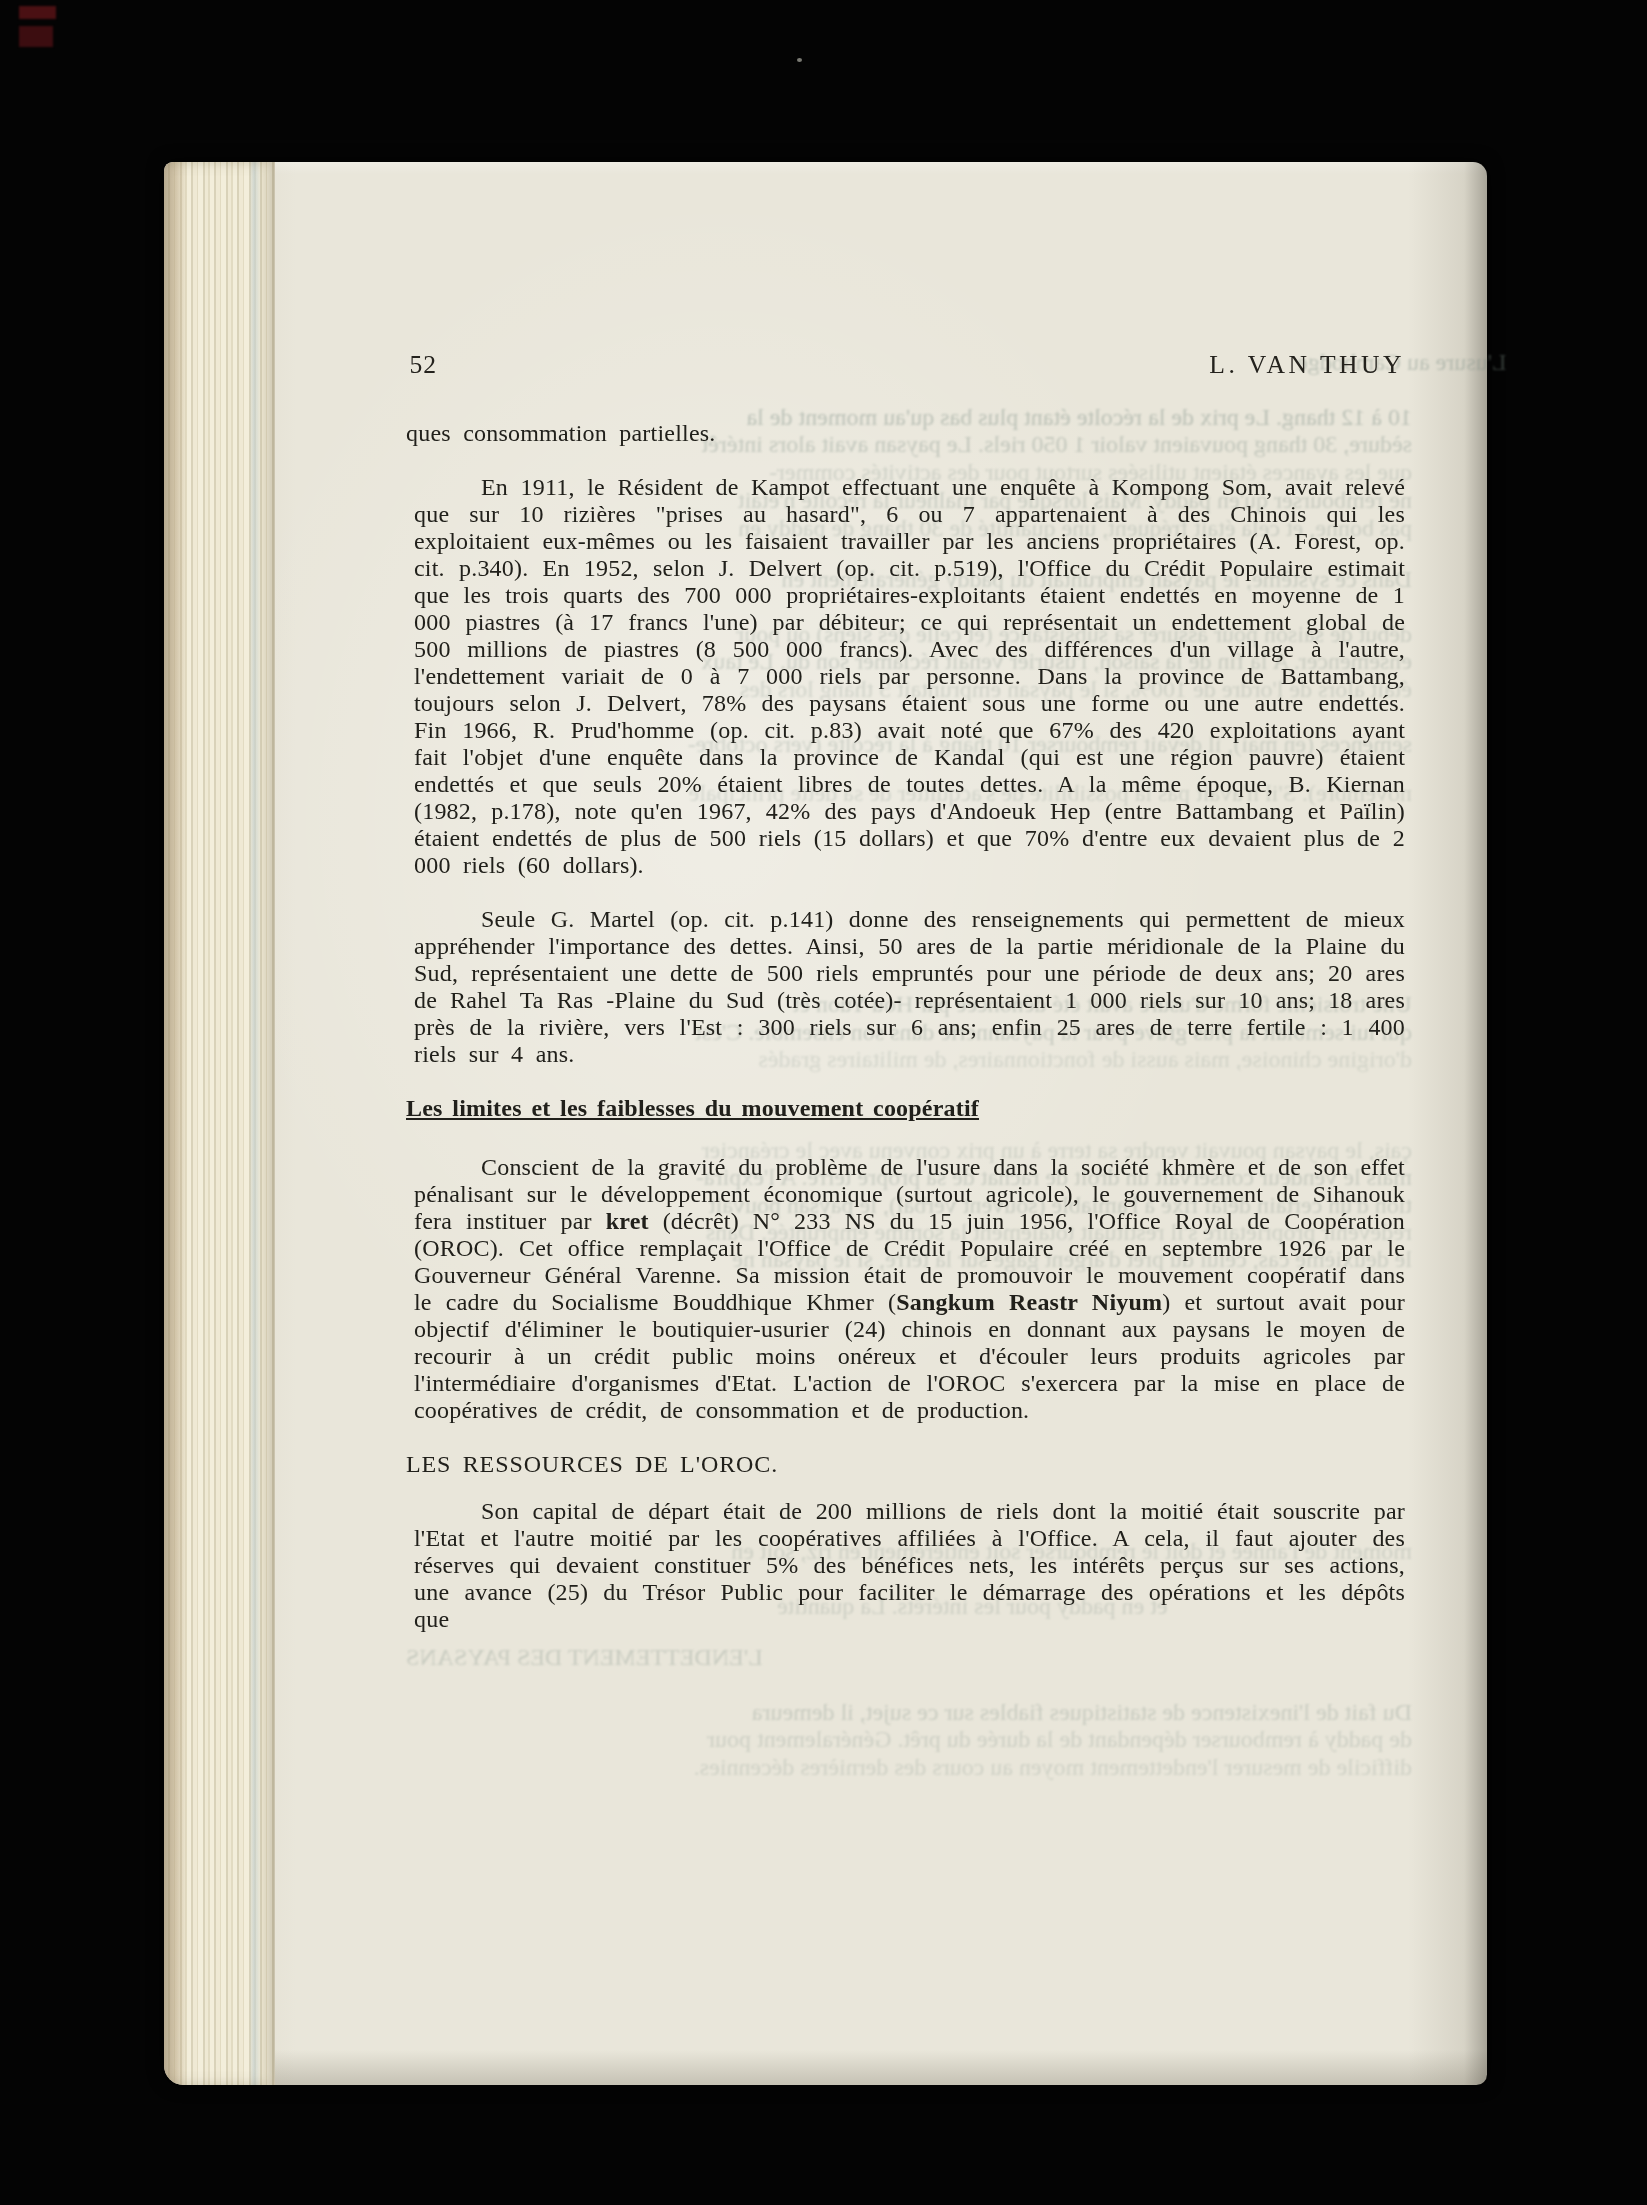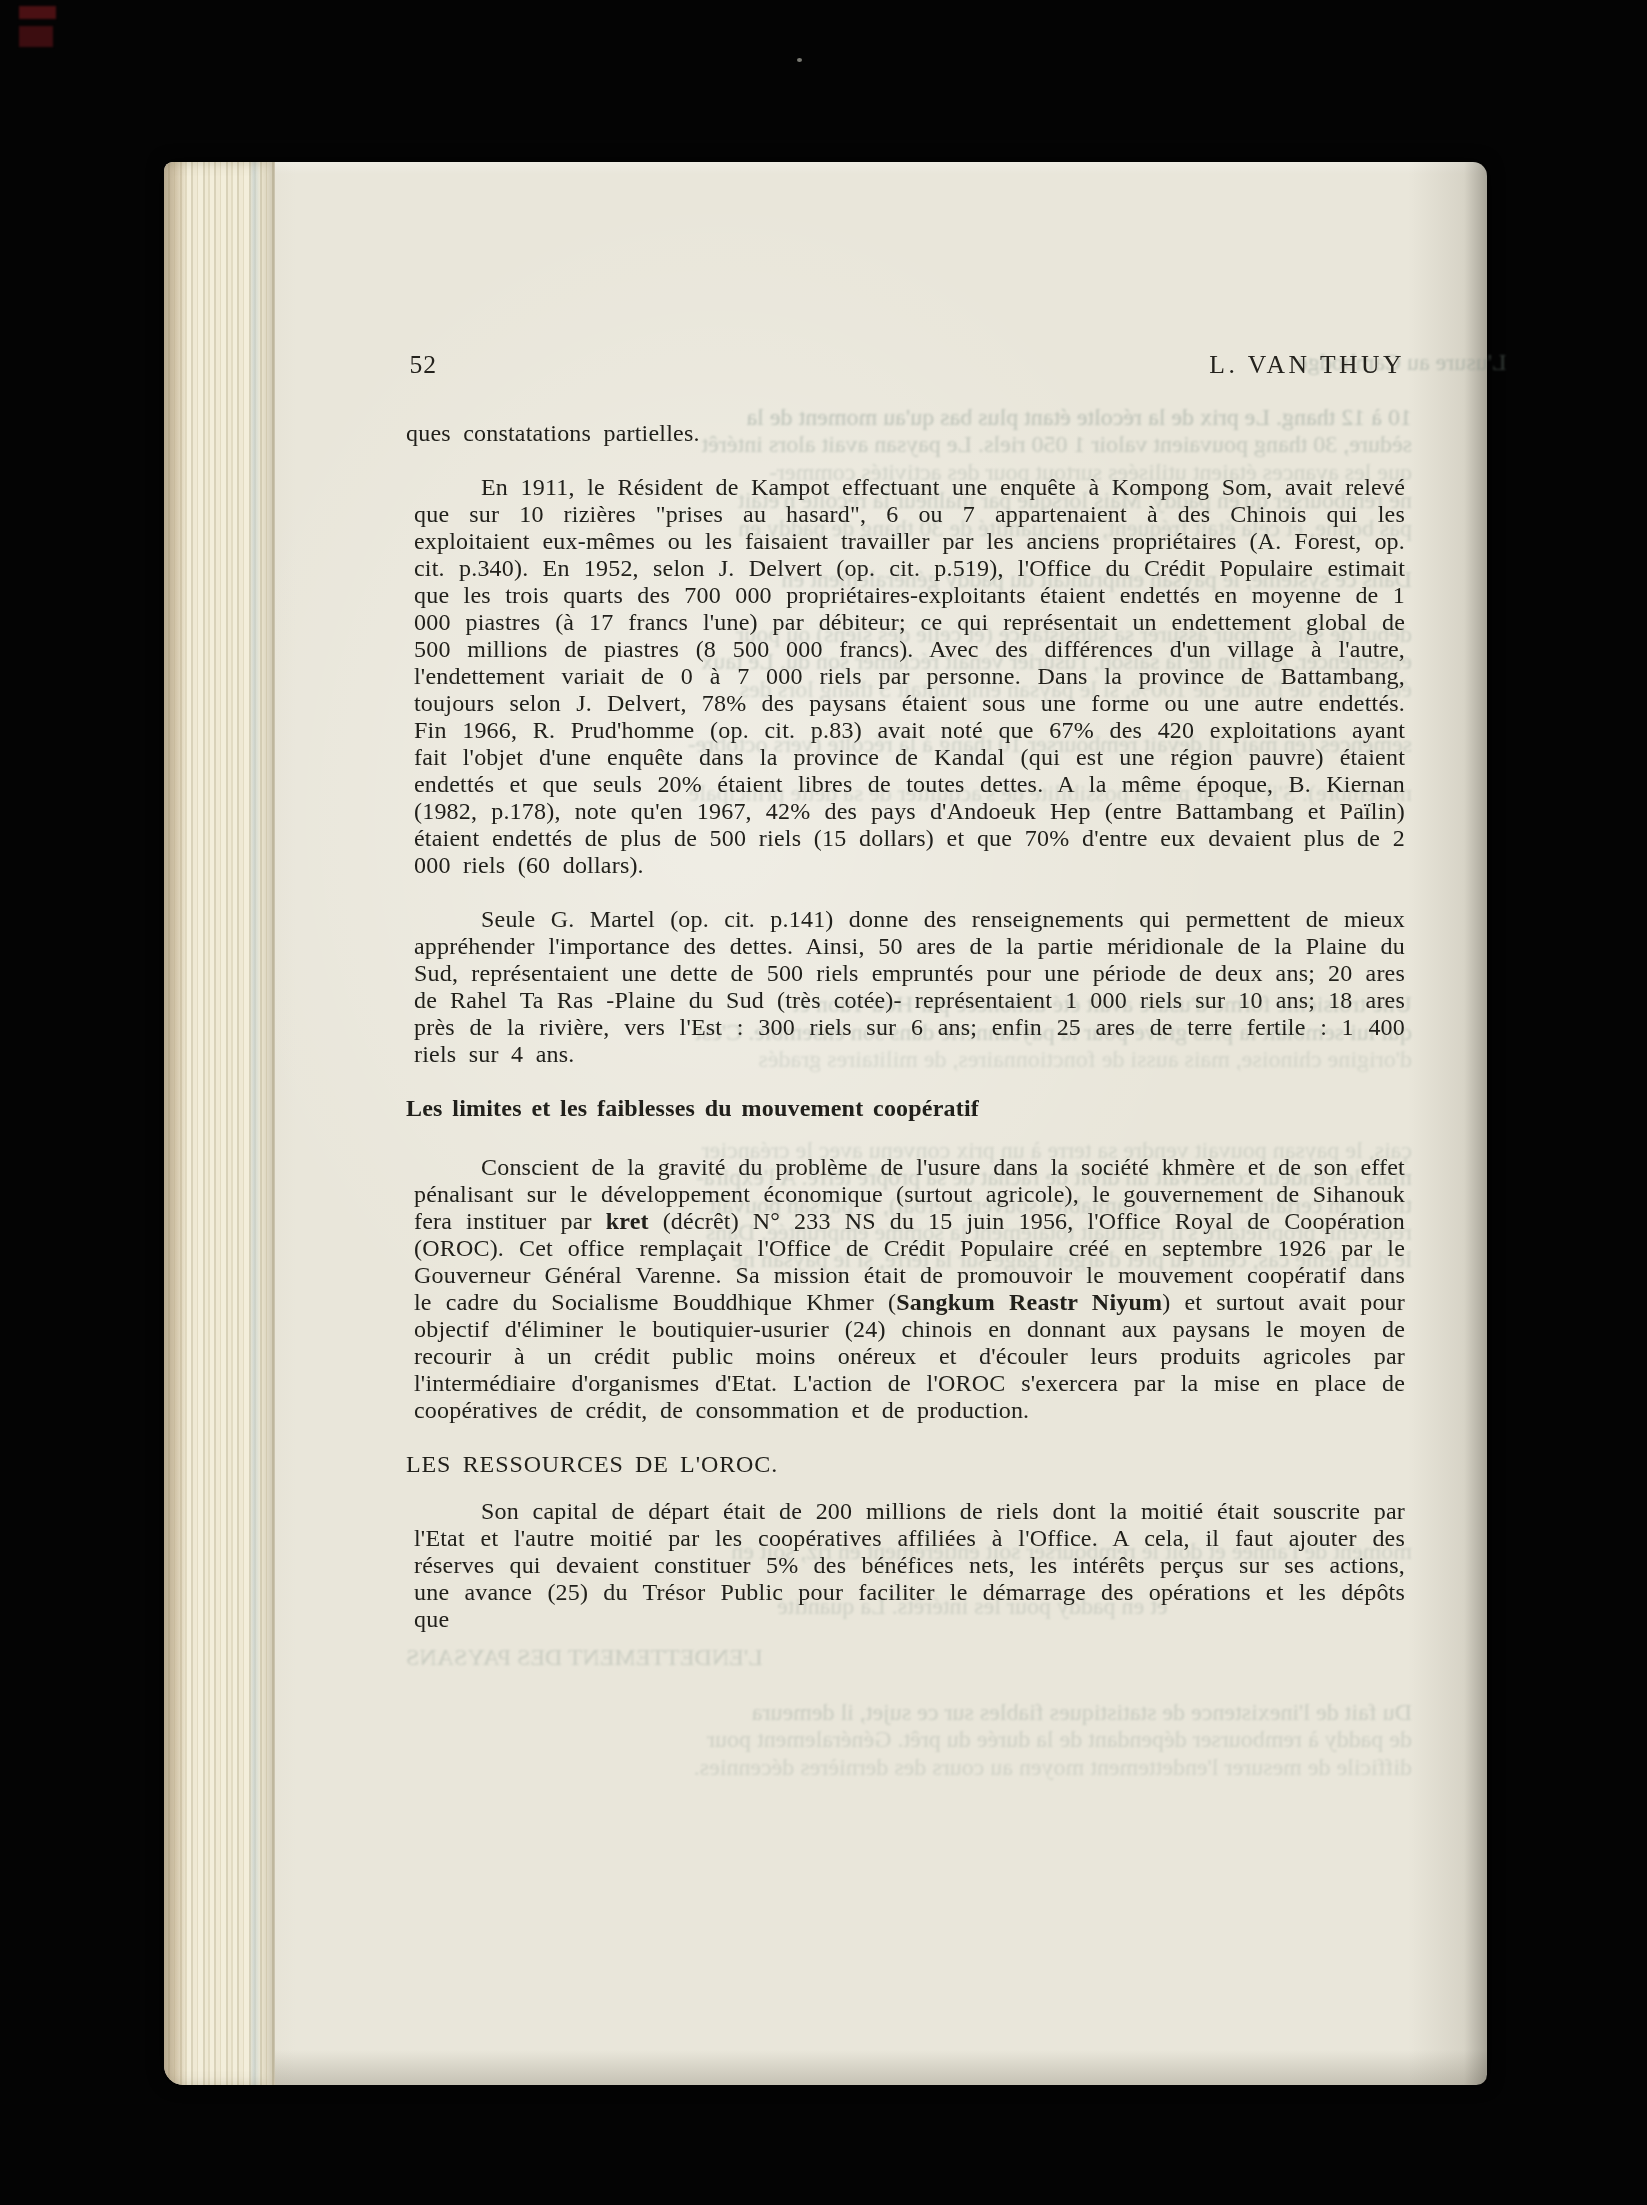--- a/index.html
+++ b/index.html
@@ -79,21 +79,21 @@
     color:#21201b;
     font-size:24px; line-height:27px;
     text-align:justify;
     word-spacing:6.2px;
     letter-spacing:0.2px;
   }
   .text-column p { margin:0 0 27px 0; }
   .text-column p.indent { text-indent:67px;margin-left:8px; }
   .text-column p.heading {
     margin-top:9px; margin-bottom:32px;
-    text-align:left; word-spacing:3.5px;
+    text-align:left; word-spacing:3.5px;text-decoration:underline;
   }
   .text-column p.subheading {
     margin-top:8.8px; margin-bottom:20px;
     text-align:left; letter-spacing:0.9px; word-spacing:4.4px;
   }
   .bold { font-weight:bold; }
 
   
   .artifact { position:absolute; pointer-events:none; }
   .mark-a { left:19.4px; top:6.2px;  width:37px; height:13.2px; background:#4a1013; filter:blur(0.9px); }
@@ -138,21 +138,21 @@
       <div class="ghost-line" style="top: 1564px; opacity: 0.26;">de paddy à rembourser dépendant de la durée du prêt. Généralement pour</div>
       <div class="ghost-line" style="top: 1592px; opacity: 0.24;">difficile de mesurer l'endettement moyen au cours des dernières décennies.</div>
     </div>
 
   <div class="header-row">
     <span class="page-number">52</span>
     <span class="running-title">L. VAN THUY</span>
   </div>
 
   <div class="text-column">
-      <p class=""><span>ques constatations partielles.</span></p>
+      <p class=""><span>ques consommation partielles.</span></p>
       <p class=" indent"><span>En 1911, le Résident de Kampot effectuant une enquête à Kompong Som, avait relevé que sur 10 rizières "prises au hasard", 6 ou 7 appartenaient à des Chinois qui les exploitaient eux-mêmes ou les faisaient travailler par les anciens propriétaires (A. Forest, op. cit. p.340). En 1952, selon J. Delvert (op. cit. p.519), l'Office du Crédit Populaire estimait que les trois quarts des 700 000 propriétaires-exploitants étaient endettés en moyenne de 1 000 piastres (à 17 francs l'une) par débiteur; ce qui représentait un endettement global de 500 millions de piastres (8 500 000 francs). Avec des différences d'un village à l'autre, l'endettement variait de 0 à 7 000 riels par personne. Dans la province de Battambang, toujours selon J. Delvert, 78% des paysans étaient sous une forme ou une autre endettés. Fin 1966, R. Prud'homme (op. cit. p.83) avait noté que 67% des 420 exploitations ayant fait l'objet d'une enquête dans la province de Kandal (qui est une région pauvre) étaient endettés et que seuls 20% étaient libres de toutes dettes. A la même époque, B. Kiernan (1982, p.178), note qu'en 1967, 42% des pays d'Andoeuk Hep (entre Battambang et Païlin) étaient endettés de plus de 500 riels (15 dollars) et que 70% d'entre eux devaient plus de 2 000 riels (60 dollars).</span></p>
       <p class=" indent"><span>Seule G. Martel (op. cit. p.141) donne des renseignements qui permettent de mieux appréhender l'importance des dettes. Ainsi, 50 ares de la partie méridionale de la Plaine du Sud, représentaient une dette de 500 riels empruntés pour une période de deux ans; 20 ares de Rahel Ta Ras -Plaine du Sud (très cotée)- représentaient 1 000 riels sur 10 ans; 18 ares près de la rivière, vers l'Est : 300 riels sur 6 ans; enfin 25 ares de terre fertile : 1 400 riels sur 4 ans.</span></p>
       <p class="heading"><span class="bold">Les limites et les faiblesses du mouvement coopératif</span></p>
       <p class=" indent"><span>Conscient de la gravité du problème de l'usure dans la société khmère et de son effet pénalisant sur le développement économique (surtout agricole), le gouvernement de Sihanouk fera instituer par </span><span class="bold">kret</span><span> (décrêt) N° 233 NS du 15 juin 1956, l'Office Royal de Coopération (OROC). Cet office remplaçait l'Office de Crédit Populaire créé en septembre 1926 par le Gouverneur Général Varenne. Sa mission était de promouvoir le mouvement coopératif dans le cadre du Socialisme Bouddhique Khmer (</span><span class="bold">Sangkum Reastr Niyum</span><span>) et surtout avait pour objectif d'éliminer le boutiquier-usurier (24) chinois en donnant aux paysans le moyen de recourir à un crédit public moins onéreux et d'écouler leurs produits agricoles par l'intermédiaire d'organismes d'Etat. L'action de l'OROC s'exercera par la mise en place de coopératives de crédit, de consommation et de production.</span></p>
       <p class="subheading"><span>LES RESSOURCES DE L'OROC.</span></p>
       <p class=" indent"><span>Son capital de départ était de 200 millions de riels dont la moitié était souscrite par l'Etat et l'autre moitié par les coopératives affiliées à l'Office. A cela, il faut ajouter des réserves qui devaient constituer 5% des bénéfices nets, les intérêts perçus sur ses actions, une avance (25) du Trésor Public pour faciliter le démarrage des opérations et les dépôts que</span></p>
     </div>
 </div>
 
 

